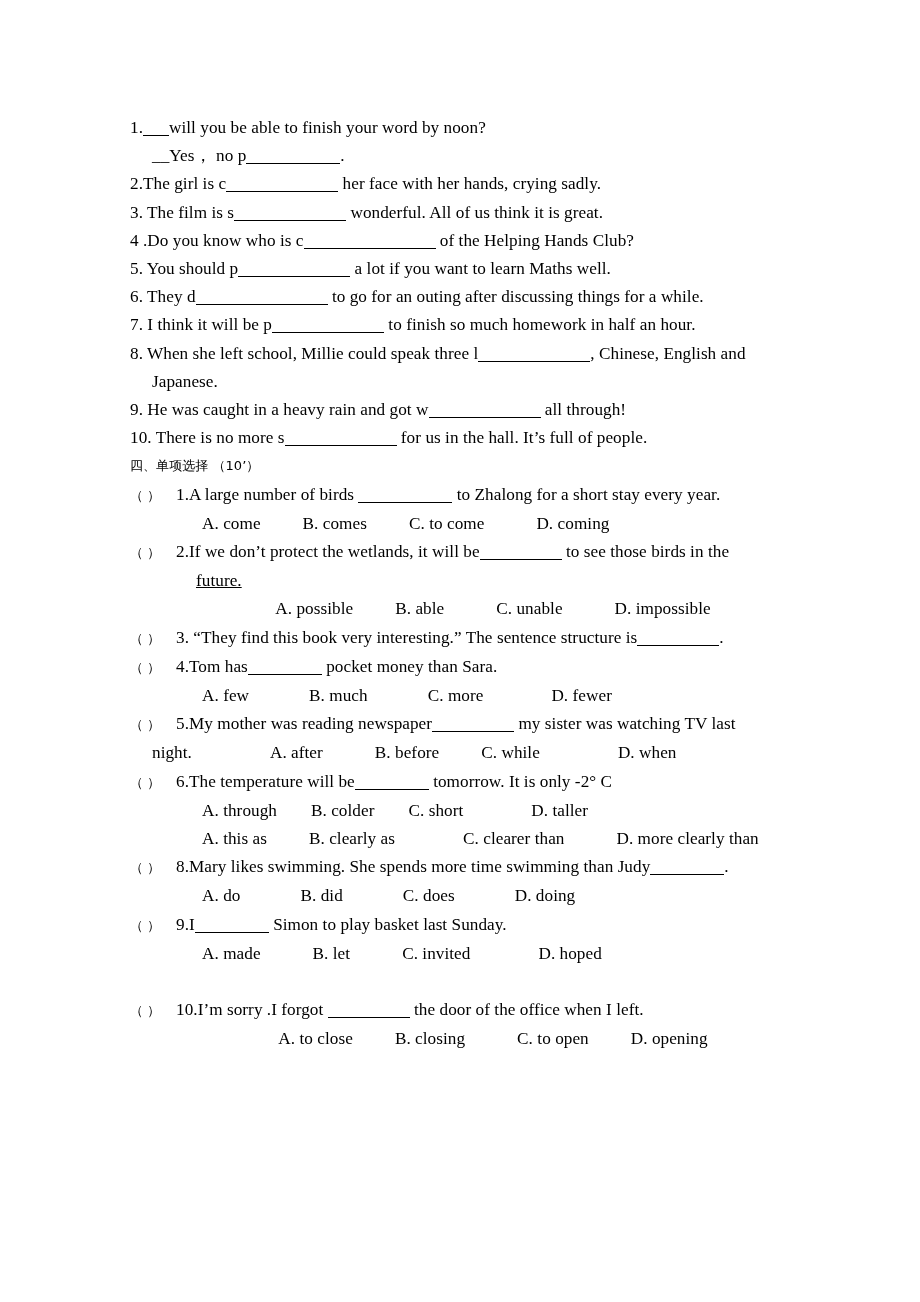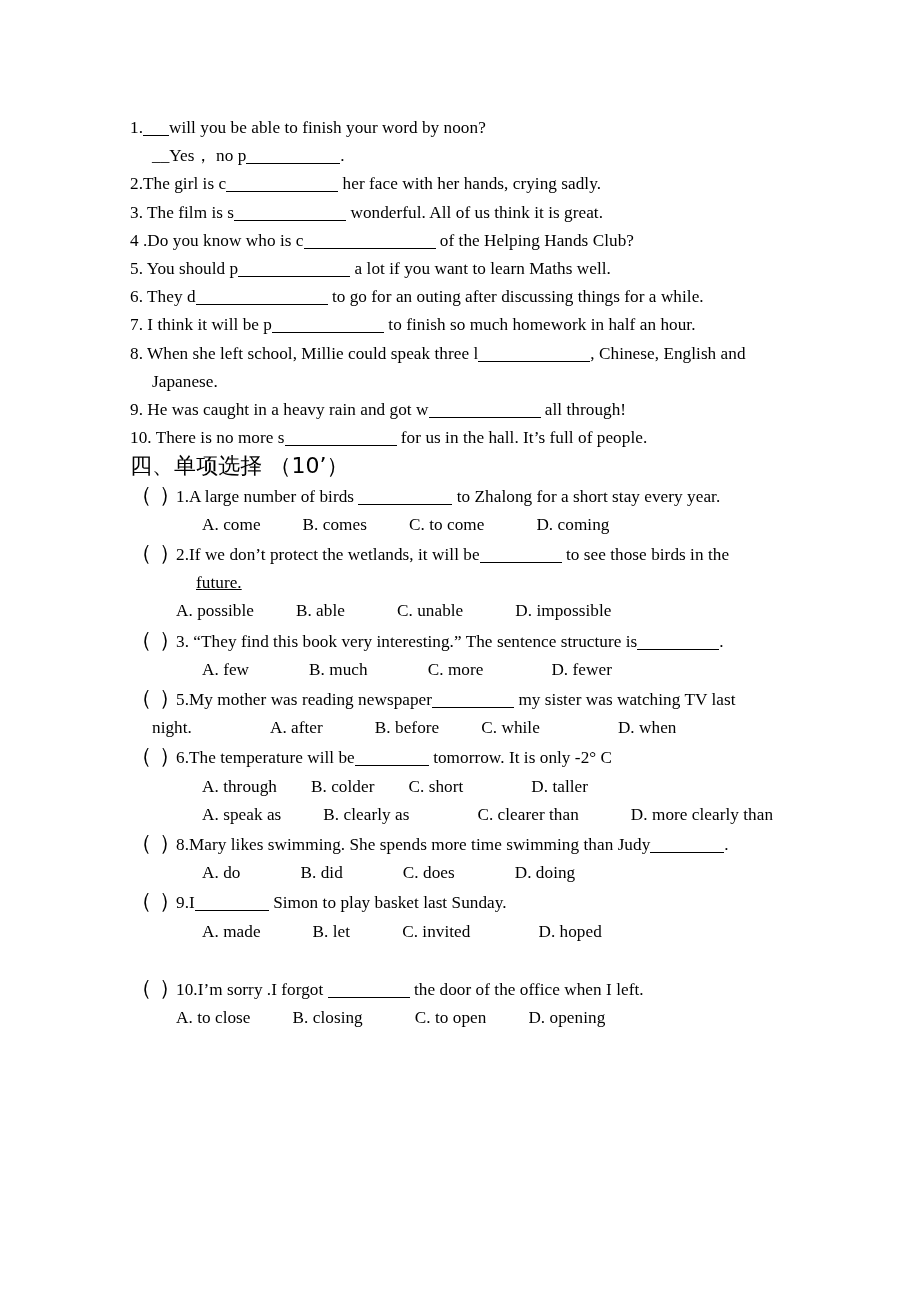--- a/index.html
+++ b/index.html
@@ -23,21 +23,21 @@
     padding: 114px 110px 0 130px;
   }
   .line {
     font-size: 17.2px;
     line-height: 28.2px;
     white-space: nowrap;
     letter-spacing: 0.05px;
   }
   .cn {
     font-family: "DejaVu Sans", "Liberation Sans", sans-serif;
-    font-size: 22px;
+    font-size: 13px;
   }
   .blank {
     display: inline-block;
     border-bottom: 1.3px solid #000;
     vertical-align: -3px;
     height: 14px;
   }
   .b-med { width: 74px; }
   .b-m2 { width: 82px; }
   .b-long { width: 94px; }
@@ -47,21 +47,21 @@
   .gap-sm { display: inline-block; width: 8px; }
   .gap-md { display: inline-block; width: 16px; }
   .gap-lg { display: inline-block; width: 26px; }
   .mc-paren {
     display: inline-block;
     width: 46px;
   }
   .indent1 { padding-left: 22px; }
   .indent3 { padding-left: 66px; text-decoration: underline; }
   .indent-opt { padding-left: 72px; }
-  .indent-opt2 { padding-left: 46px; }
+  .indent-opt2 { padding-left: 46px; text-align: center; }
   .spacer { height: 28.2px; }
   .opt { display: inline-block; }
 </style>
 </head>
 <body>
 
 <div id="page">
 
   <div>
 
@@ -95,29 +95,30 @@
 
     <div class="line"><span class="mc-paren cn">（    ）</span><span>1.</span><span>A large number of birds </span><span class="blank b-long"></span><span> to Zhalong for a short stay every year.</span></div>
     <div class="line indent-opt"><span class="opt">A. come</span><span class="gap-lg"></span><span class="gap-md"></span><span class="opt">B. comes</span><span class="gap-lg"></span><span class="gap-md"></span><span class="opt">C. to come</span><span class="gap-lg"></span><span class="gap-lg"></span><span class="opt">D. coming</span></div>
 
     <div class="line"><span class="mc-paren cn">（    ）</span><span>2.</span><span>If we don’t protect the wetlands, it will be</span><span class="blank b-m2"></span><span> to see those birds in the</span></div>
     <div class="line indent3">future.</div>
     <div class="line indent-opt2"><span class="opt">A. possible</span><span class="gap-lg"></span><span class="gap-md"></span><span class="opt">B. able</span><span class="gap-lg"></span><span class="gap-lg"></span><span class="opt">C. unable</span><span class="gap-lg"></span><span class="gap-lg"></span><span class="opt">D. impossible</span></div>
 
     <div class="line"><span class="mc-paren cn">（    ）</span><span>3.</span><span> “They find this book very interesting.”   The sentence structure is</span><span class="blank b-m2"></span><span>.</span></div>
 
+    <div class="line"><span class="mc-paren cn">（    ）</span><span>4.</span><span>Tom has</span><span class="blank b-med"></span><span> pocket money than Sara.</span></div>
     <div class="line indent-opt"><span class="opt">A. few</span><span class="gap-lg"></span><span class="gap-lg"></span><span class="gap-sm"></span><span class="opt">B. much</span><span class="gap-lg"></span><span class="gap-lg"></span><span class="gap-sm"></span><span class="opt">C. more</span><span class="gap-lg"></span><span class="gap-lg"></span><span class="gap-md"></span><span class="opt">D. fewer</span></div>
 
     <div class="line"><span class="mc-paren cn">（    ）</span><span>5.</span><span>My mother was reading newspaper</span><span class="blank b-m2"></span><span> my sister was watching TV last</span></div>
     <div class="line indent1"><span>night.</span><span class="gap-lg"></span><span class="gap-lg"></span><span class="gap-lg"></span><span class="opt">A. after</span><span class="gap-lg"></span><span class="gap-lg"></span><span class="opt">B. before</span><span class="gap-lg"></span><span class="gap-md"></span><span class="opt">C. while</span><span class="gap-lg"></span><span class="gap-lg"></span><span class="gap-lg"></span><span class="opt">D. when</span></div>
 
     <div class="line"><span class="mc-paren cn">（    ）</span><span>6.</span><span>The temperature will be</span><span class="blank b-med"></span><span> tomorrow. It is only -2°  C</span></div>
     <div class="line indent-opt"><span class="opt">A. through</span><span class="gap-lg"></span><span class="gap-sm"></span><span class="opt">B. colder</span><span class="gap-lg"></span><span class="gap-sm"></span><span class="opt">C. short</span><span class="gap-lg"></span><span class="gap-lg"></span><span class="gap-md"></span><span class="opt">D. taller</span></div>
 
-    <div class="line indent-opt"><span class="opt">A. speak as</span><span class="gap-lg"></span><span class="gap-md"></span><span class="opt">B. clearly as</span><span class="gap-lg"></span><span class="gap-lg"></span><span class="gap-md"></span><span class="opt">C. clearer than</span><span class="gap-lg"></span><span class="gap-lg"></span><span class="opt">D. more clearly than</span></div>
+    <div class="line indent-opt"><span class="opt">A. this as</span><span class="gap-lg"></span><span class="gap-md"></span><span class="opt">B. clearly as</span><span class="gap-lg"></span><span class="gap-lg"></span><span class="gap-md"></span><span class="opt">C. clearer than</span><span class="gap-lg"></span><span class="gap-lg"></span><span class="opt">D. more clearly than</span></div>
 
     <div class="line"><span class="mc-paren cn">（    ）</span><span>8.</span><span>Mary likes swimming. She spends more time swimming than Judy</span><span class="blank b-med"></span><span>.</span></div>
     <div class="line indent-opt"><span class="opt">A. do</span><span class="gap-lg"></span><span class="gap-lg"></span><span class="gap-sm"></span><span class="opt">B. did</span><span class="gap-lg"></span><span class="gap-lg"></span><span class="gap-sm"></span><span class="opt">C. does</span><span class="gap-lg"></span><span class="gap-lg"></span><span class="gap-sm"></span><span class="opt">D. doing</span></div>
 
     <div class="line"><span class="mc-paren cn">（    ）</span><span>9.</span><span>I</span><span class="blank b-med"></span><span> Simon to play basket last Sunday.</span></div>
     <div class="line indent-opt"><span class="opt">A. made</span><span class="gap-lg"></span><span class="gap-lg"></span><span class="opt">B. let</span><span class="gap-lg"></span><span class="gap-lg"></span><span class="opt">C. invited</span><span class="gap-lg"></span><span class="gap-lg"></span><span class="gap-md"></span><span class="opt">D. hoped</span></div>
 
     <div class="spacer"></div>
 
     <div class="line"><span class="mc-paren cn">（    ）</span><span>10.</span><span>I’m sorry .I forgot </span><span class="blank b-m2"></span><span> the door of the office when I left.</span></div>

